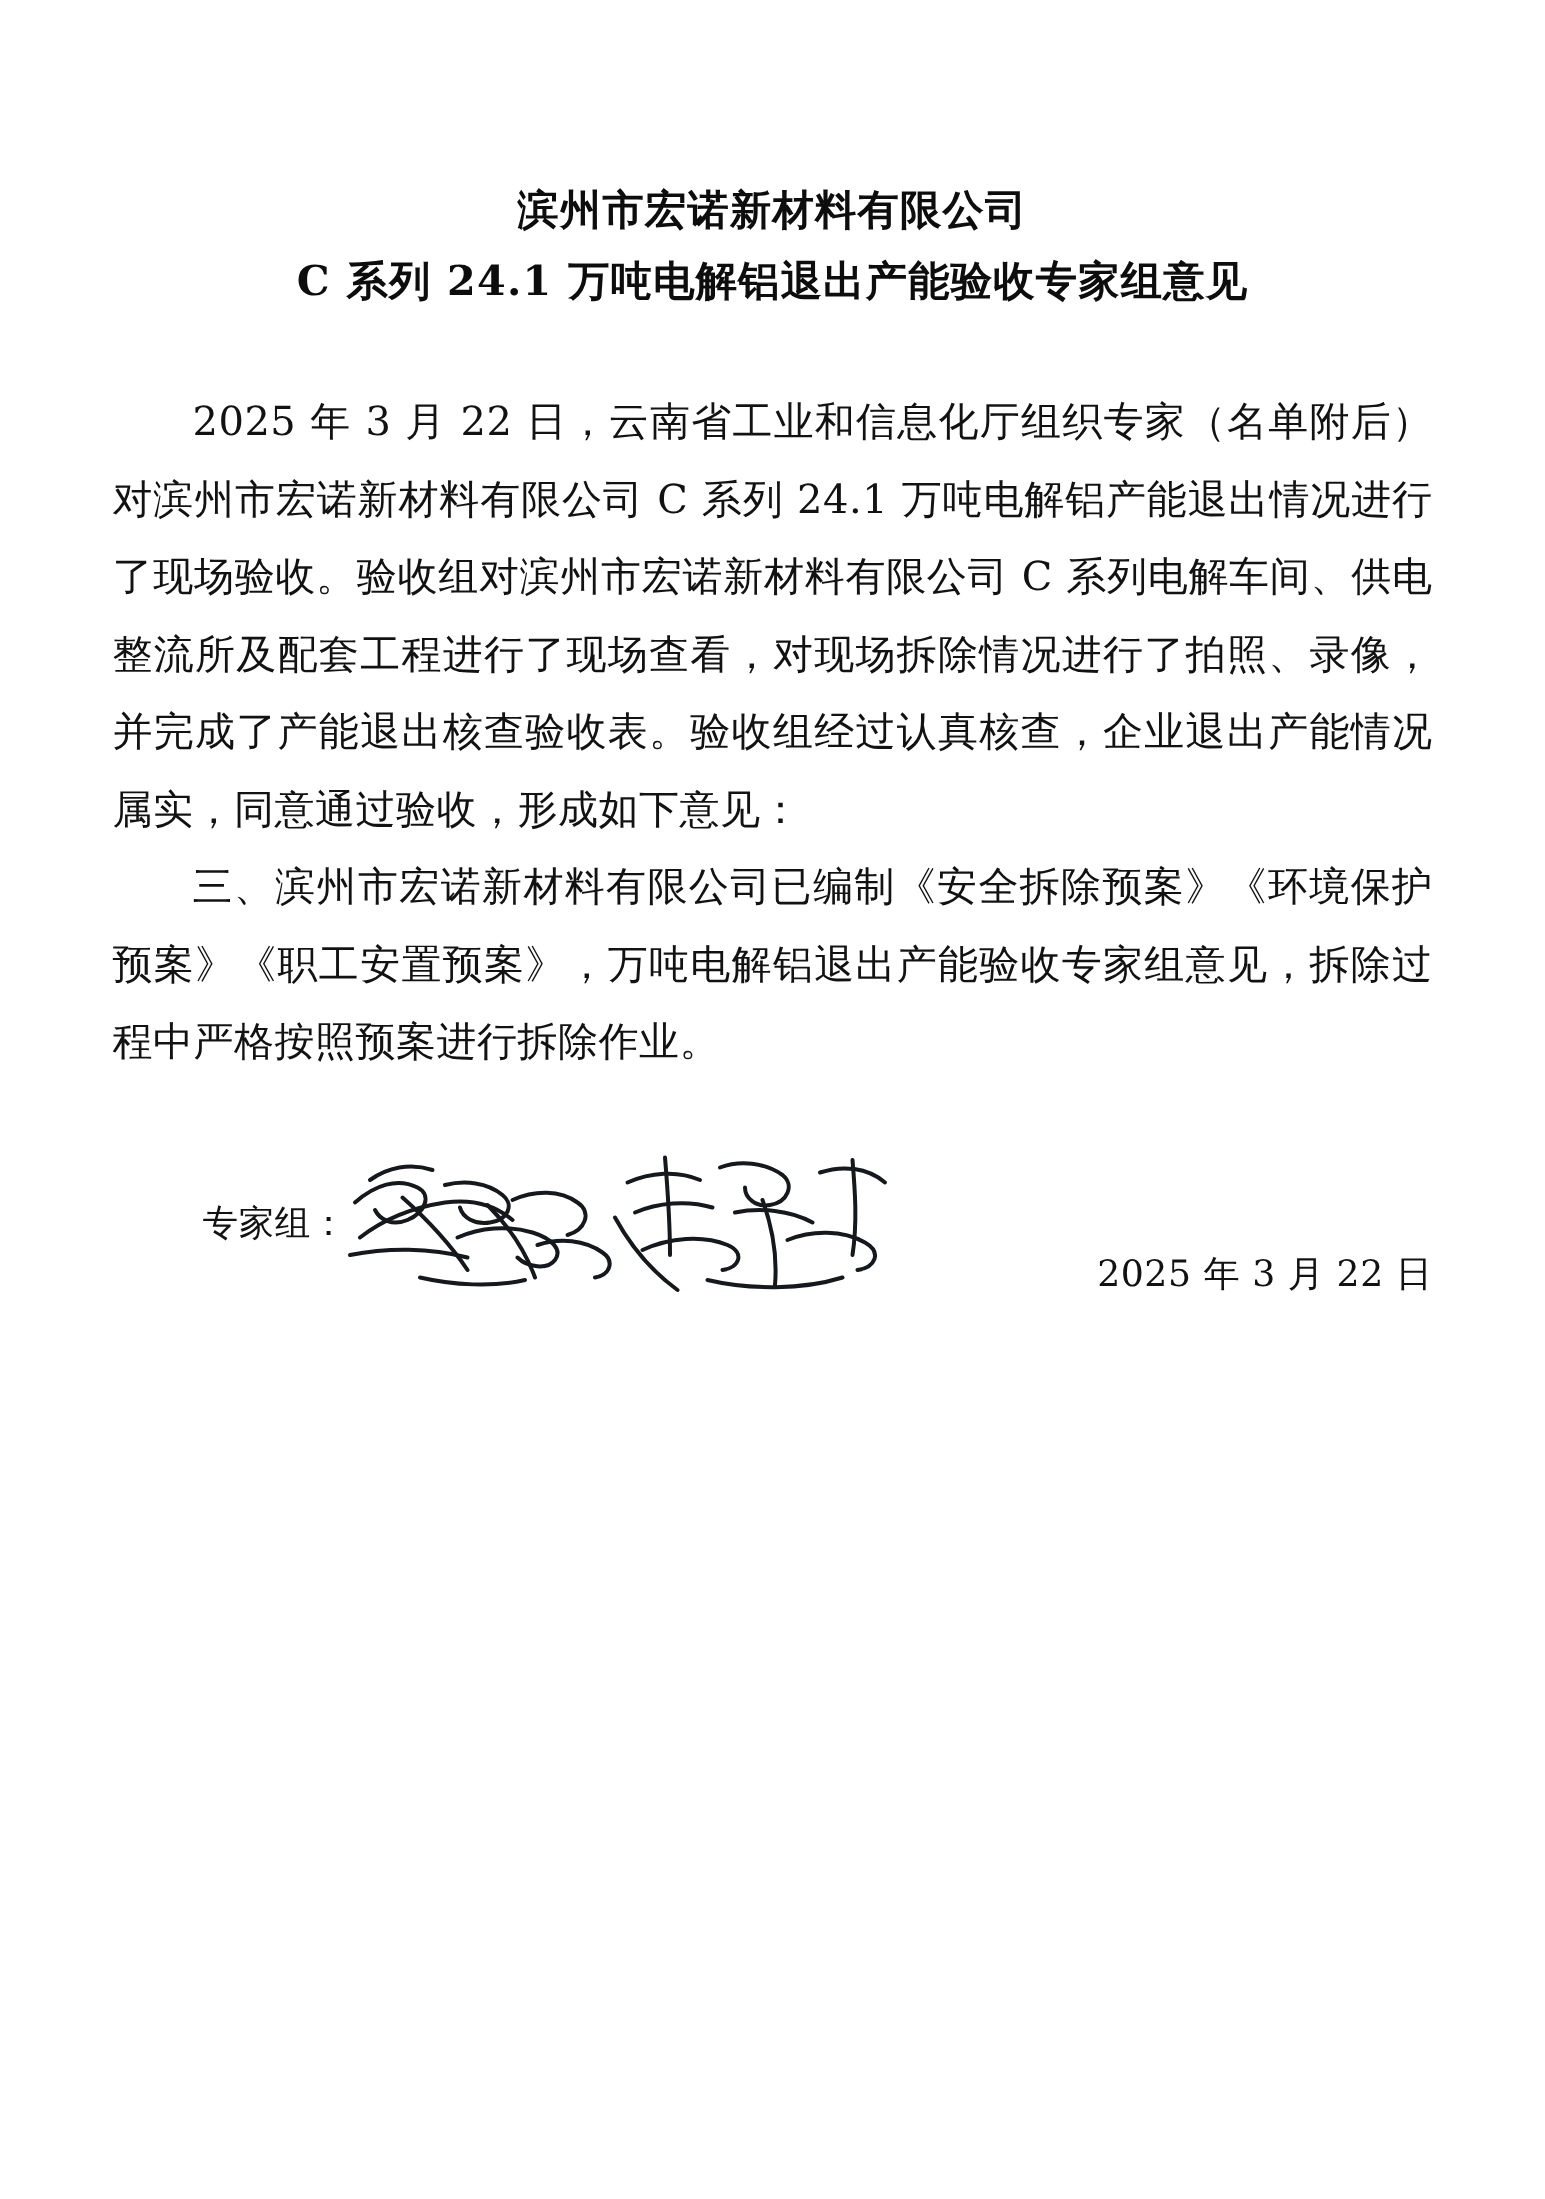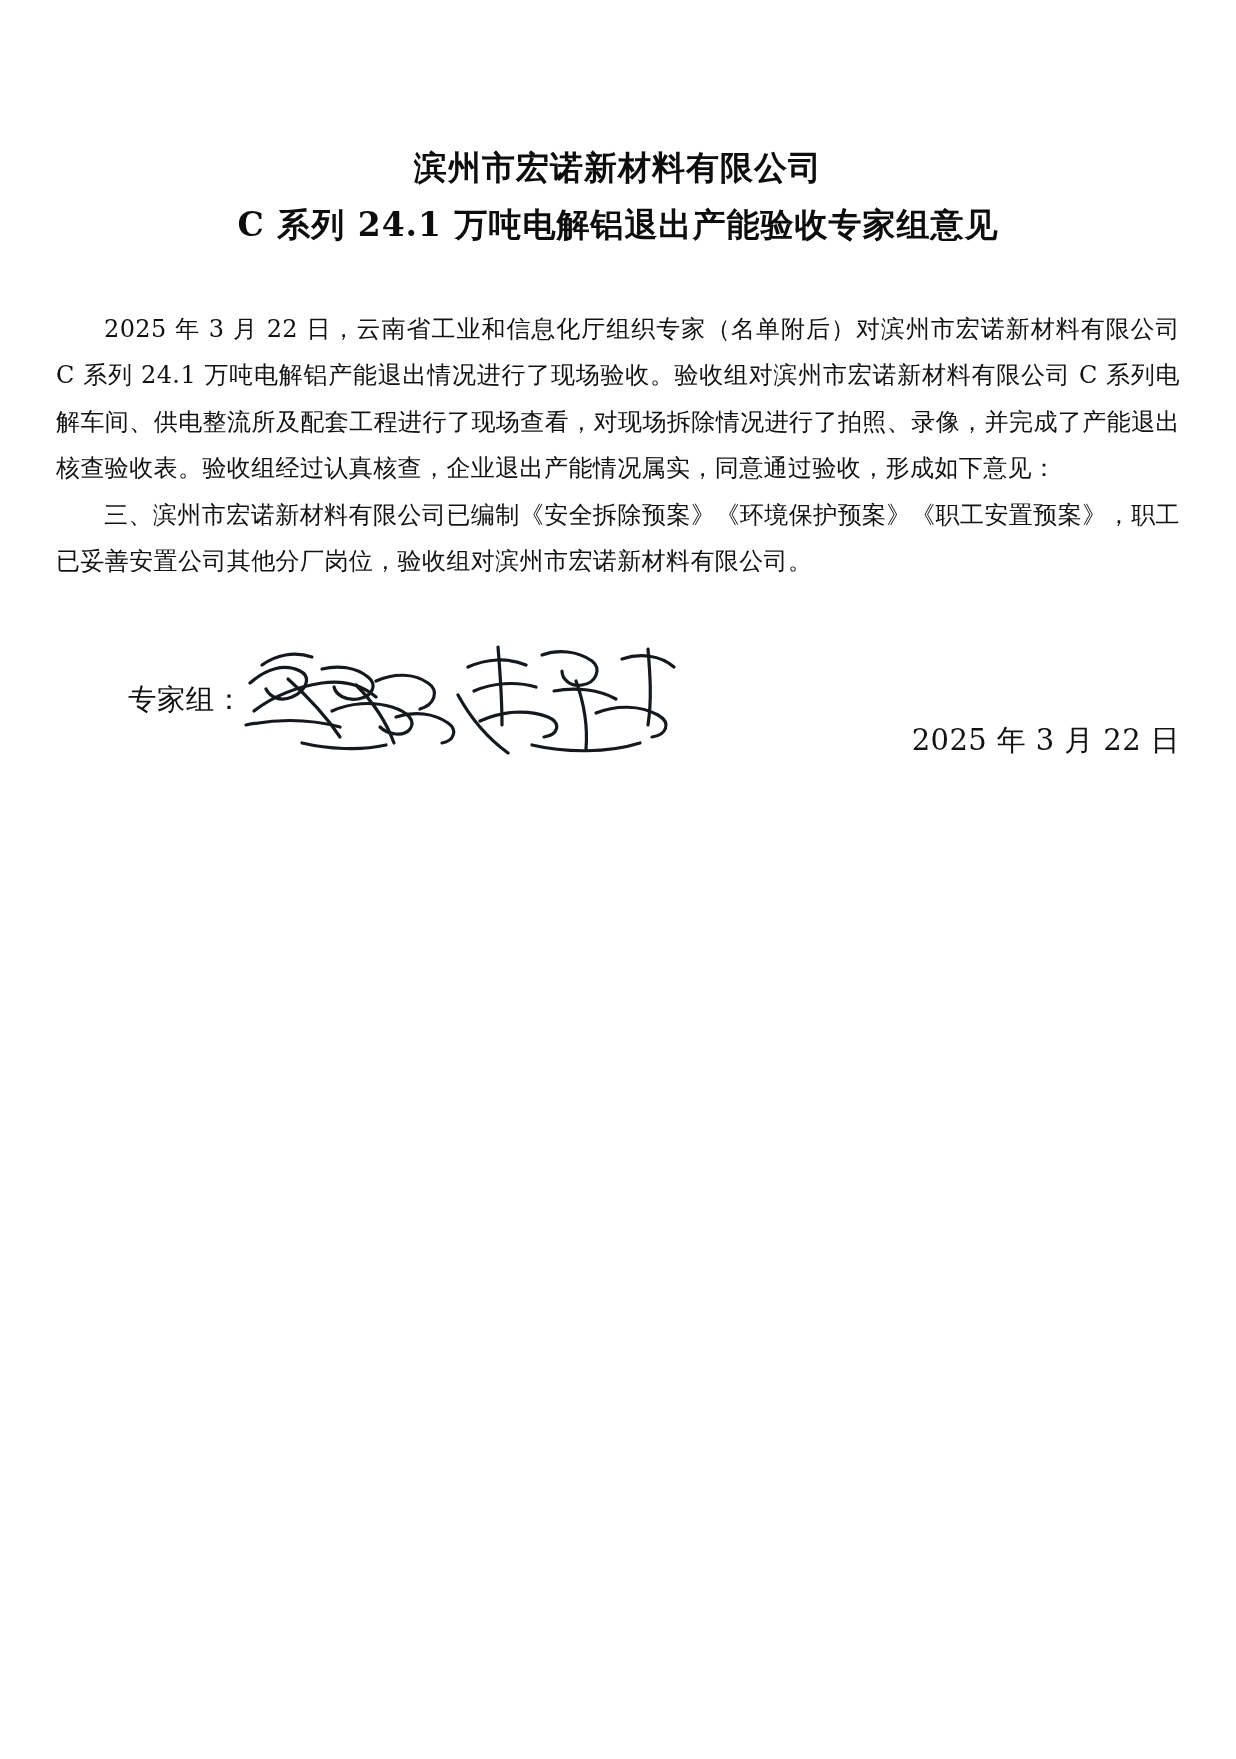--- a/index.html
+++ b/index.html
@@ -13,39 +13,39 @@
     font-family: "DejaVu Serif", "Liberation Serif", serif;
     color: #141414;
     position: relative;
     overflow: hidden;
   }
   .page {
     position: relative;
     width: 1236px;
     height: 1381px;
     box-sizing: border-box;
-    padding: 0 56px;
+    padding: 0 90px;
   }
   .title-block {
     padding-top: 140px;
     text-align: center;
   }
   .title-line {
     font-size: 33px;
     font-weight: bold;
     letter-spacing: 1px;
     line-height: 1.72;
     color: #0d0d0d;
   }
   .body-block {
     margin-top: 52px;
   }
   p.para {
     margin: 0 0 0 0;
-    font-size: 24px;
+    font-size: 32px;
     line-height: 1.94;
     text-align: justify;
     text-justify: inter-ideograph;
     text-indent: 2em;
     color: #121212;
     letter-spacing: 0.4px;
   }
   .sign-block {
     margin-top: 58px;
     position: relative;
@@ -81,21 +81,21 @@
 
 <div class="page">
 
   <div class="title-block">
     <div class="title-line">滨州市宏诺新材料有限公司</div>
     <div class="title-line">C 系列 24.1 万吨电解铝退出产能验收专家组意见</div>
   </div>
 
   <div class="body-block">
     <p class="para">2025 年 3 月 22 日，云南省工业和信息化厅组织专家（名单附后）对滨州市宏诺新材料有限公司 C 系列 24.1 万吨电解铝产能退出情况进行了现场验收。验收组对滨州市宏诺新材料有限公司 C 系列电解车间、供电整流所及配套工程进行了现场查看，对现场拆除情况进行了拍照、录像，并完成了产能退出核查验收表。验收组经过认真核查，企业退出产能情况属实，同意通过验收，形成如下意见：</p>
-    <p class="para">三、滨州市宏诺新材料有限公司已编制《安全拆除预案》《环境保护预案》《职工安置预案》，职工已妥善安置公司其他分厂岗位，验收组对滨州市宏诺新材料有限公司。</p>
+    <p class="para">三、滨州市宏诺新材料有限公司已编制《安全拆除预案》《环境保护预案》《职工安置预案》，万吨电解铝退出产能验收专家组意见，拆除过程中严格按照预案进行拆除作业。</p>
   </div>
 
   <div class="sign-block">
     <div class="sign-label">专家组：</div>
 
     <svg class="signature" viewBox="0 0 500 150" xmlns="http://www.w3.org/2000/svg">
       <g fill="none" stroke="#15181d" stroke-width="3.2" stroke-linecap="round" stroke-linejoin="round">
 
         <path d="M14 58 C30 44, 48 38, 64 46 C76 52, 70 66, 56 72 C44 77, 34 72, 30 64"></path>
         <path d="M26 40 C40 30, 58 26, 76 32"></path>

